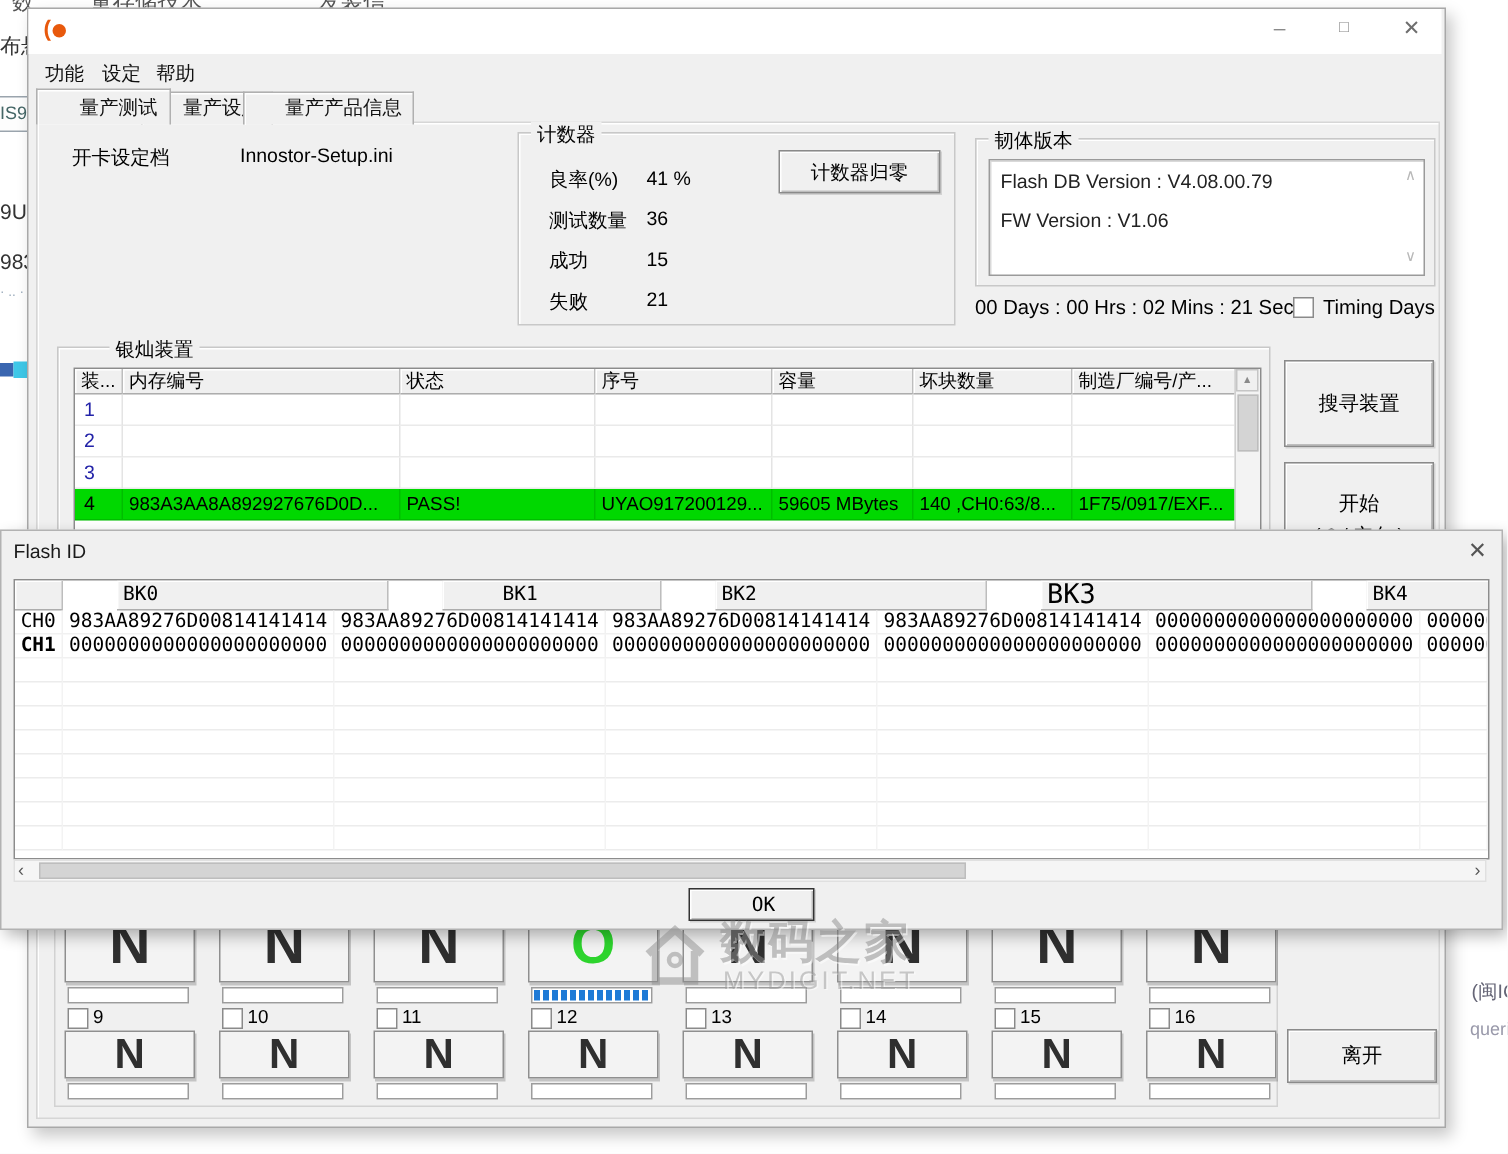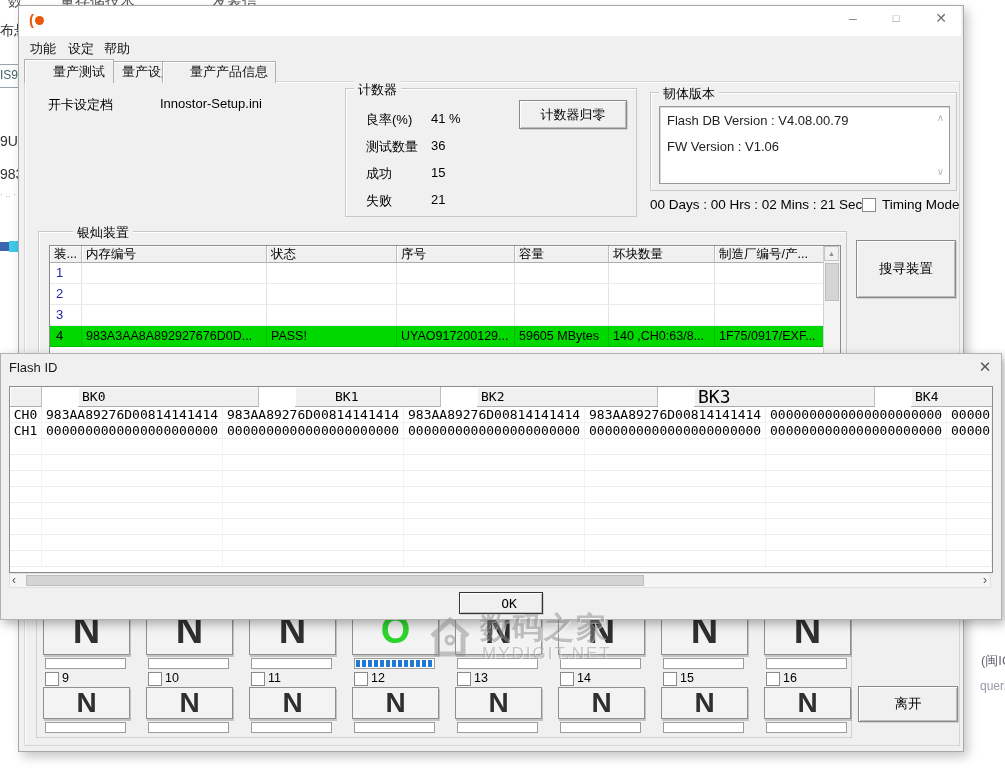--- a/index.html
+++ b/index.html
@@ -128,21 +128,21 @@
     <div class="listbox" style="left:8px;top:13px;width:289px;height:76px;">
       <span class="lbline" style="left:7px;top:6px;">Flash DB Version :  V4.08.00.79</span>
       <span class="lbline" style="left:7px;top:32px;">FW Version :  V1.06</span>
       <span class="scroll-arrow" style="right:5px;top:6px;">∧</span>
       <span class="scroll-arrow" style="right:5px;bottom:6px;">∨</span>
     </div>
   </div>
 
   <span class="abs" style="left:650px;top:197px;z-index:3;font-size:13.5px;">00 Days : 00 Hrs : 02 Mins : 21 Secs</span>
   <span class="cb" style="left:862px;top:198px;z-index:3;"></span>
-  <span class="abs" style="left:882px;top:197px;z-index:3;font-size:13.5px;">Timing Mode</span>
+  <span class="abs" style="left:882px;top:197px;z-index:3;font-size:13.5px;">Timing Days</span>
 
   <div class="group" style="left:38px;top:231px;width:807px;height:130px;">
     <span class="legend" style="left:34px;">银灿装置</span>
     <div id="dev-table" class="tframe" style="left:10px;top:13px;width:790px;height:116px;">
         <div class="trow" style="height: 17px;">
           <div class="hcell" style="width: 32px; font-size: 12.5px; line-height: 15px;">装...</div>
           <div class="hcell" style="width: 185px; font-size: 12.5px; line-height: 15px;">内存编号</div>
           <div class="hcell" style="width: 130px; font-size: 12.5px; line-height: 15px;">状态</div>
           <div class="hcell" style="width: 118px; font-size: 12.5px; line-height: 15px;">序号</div>
           <div class="hcell" style="width: 94px; font-size: 12.5px; line-height: 15px;">容量</div>
@@ -186,20 +186,24 @@
           <div class="dcell" style="width: 109px; font-size: 12.5px; line-height: 20px; border-color: rgba(0, 0, 0, 0.12);">1F75/0917/EXF...</div>
         </div>
         <div class="vscroll" style="height: 116px;">
           <div class="sb-btn" style="left: 0px; top: 0px; font-size: 7px; line-height: 13px;">▲</div>
           <div class="sb-thumb" style="left: 1px; top: 17px; width: 14px; height: 38px;"></div>
         </div>
       </div>
   </div>
 
   <button class="btn" style="left:856px;top:240px;width:100px;height:58px;font-size:13.5px;">搜寻装置</button>
+  <button class="btn" style="left:856px;top:308px;width:100px;height:64px;">
+    <div style="margin-top:12px;font-size:13.5px;">开始</div>
+    <div style="margin-top:3px;font-size:13px;">( 0 / 空白 )</div>
+  </button>
 
   <div id="ports" class="abs" style="left:36px;top:600px;width:814px;height:136px;border:1px solid #d2d2d2;z-index:2;">
       <div class="pbox" style="left: 6px; top: 4px; width: 85px; height: 48px; font-size: 38px; line-height: 48px; color: rgb(47, 47, 47);">N</div>
       <div class="pprog" style="left: 8px; top: 57px; width: 81px; height: 11px;"></div>
       <div class="cb" style="left: 8px; top: 71px;"></div>
       <div class="cblabel" style="left: 25px; top: 70px; font-size: 12.5px;">9</div>
       <div class="pbox" style="left: 6px; top: 86px; width: 85px; height: 30px; font-size: 28px; line-height: 30px; color: rgb(47, 47, 47);">N</div>
       <div class="pprog" style="left: 8px; top: 121px; width: 81px; height: 11px;"></div>
       <div class="pbox" style="left: 109px; top: 4px; width: 85px; height: 48px; font-size: 38px; line-height: 48px; color: rgb(47, 47, 47);">N</div>
       <div class="pprog" style="left: 111px; top: 57px; width: 81px; height: 11px;"></div>
@@ -277,21 +281,21 @@
         <div class="trow" style="height: 16px;">
           <div class="dcell" style="width: 32px; font-size: 13px; line-height: 15px; text-align: center; padding-left: 0px; border-color: rgb(241, 241, 241);">CH0</div>
           <div class="dcell" style="width: 181px; font-size: 13px; line-height: 15px; border-color: rgb(241, 241, 241);">983AA89276D00814141414</div>
           <div class="dcell" style="width: 181px; font-size: 13px; line-height: 15px; border-color: rgb(241, 241, 241);">983AA89276D00814141414</div>
           <div class="dcell" style="width: 181px; font-size: 13px; line-height: 15px; border-color: rgb(241, 241, 241);">983AA89276D00814141414</div>
           <div class="dcell" style="width: 181px; font-size: 13px; line-height: 15px; border-color: rgb(241, 241, 241);">983AA89276D00814141414</div>
           <div class="dcell" style="width: 181px; font-size: 13px; line-height: 15px; border-color: rgb(241, 241, 241);">0000000000000000000000</div>
           <div class="dcell" style="width: 45px; font-size: 13px; line-height: 15px; border-color: rgb(241, 241, 241);">0000000000000000000000</div>
         </div>
         <div class="trow" style="height: 16px;">
-          <div class="dcell" style="width: 32px; font-size: 13px; line-height: 15px; text-align: center; padding-left: 0px; border-color: rgb(241, 241, 241);">CH1</div>
+          <div class="dcell" style="width: 32px; font-size: 13px; line-height: 15px; text-align: center; padding-left: 0px; border-color: rgb(241, 241, 241); font-weight: bold;">CH1</div>
           <div class="dcell" style="width: 181px; font-size: 13px; line-height: 15px; border-color: rgb(241, 241, 241);">0000000000000000000000</div>
           <div class="dcell" style="width: 181px; font-size: 13px; line-height: 15px; border-color: rgb(241, 241, 241);">0000000000000000000000</div>
           <div class="dcell" style="width: 181px; font-size: 13px; line-height: 15px; border-color: rgb(241, 241, 241);">0000000000000000000000</div>
           <div class="dcell" style="width: 181px; font-size: 13px; line-height: 15px; border-color: rgb(241, 241, 241);">0000000000000000000000</div>
           <div class="dcell" style="width: 181px; font-size: 13px; line-height: 15px; border-color: rgb(241, 241, 241);">0000000000000000000000</div>
           <div class="dcell" style="width: 45px; font-size: 13px; line-height: 15px; border-color: rgb(241, 241, 241);">0000000000000000000000</div>
         </div>
         <div class="trow" style="height: 16px;">
           <div class="dcell" style="width: 32px; border-right: 1px solid rgb(243, 243, 243); border-bottom: 1px solid rgb(236, 236, 236);"></div>
           <div class="dcell" style="width: 181px; border-right: 1px solid rgb(243, 243, 243); border-bottom: 1px solid rgb(236, 236, 236);"></div>

